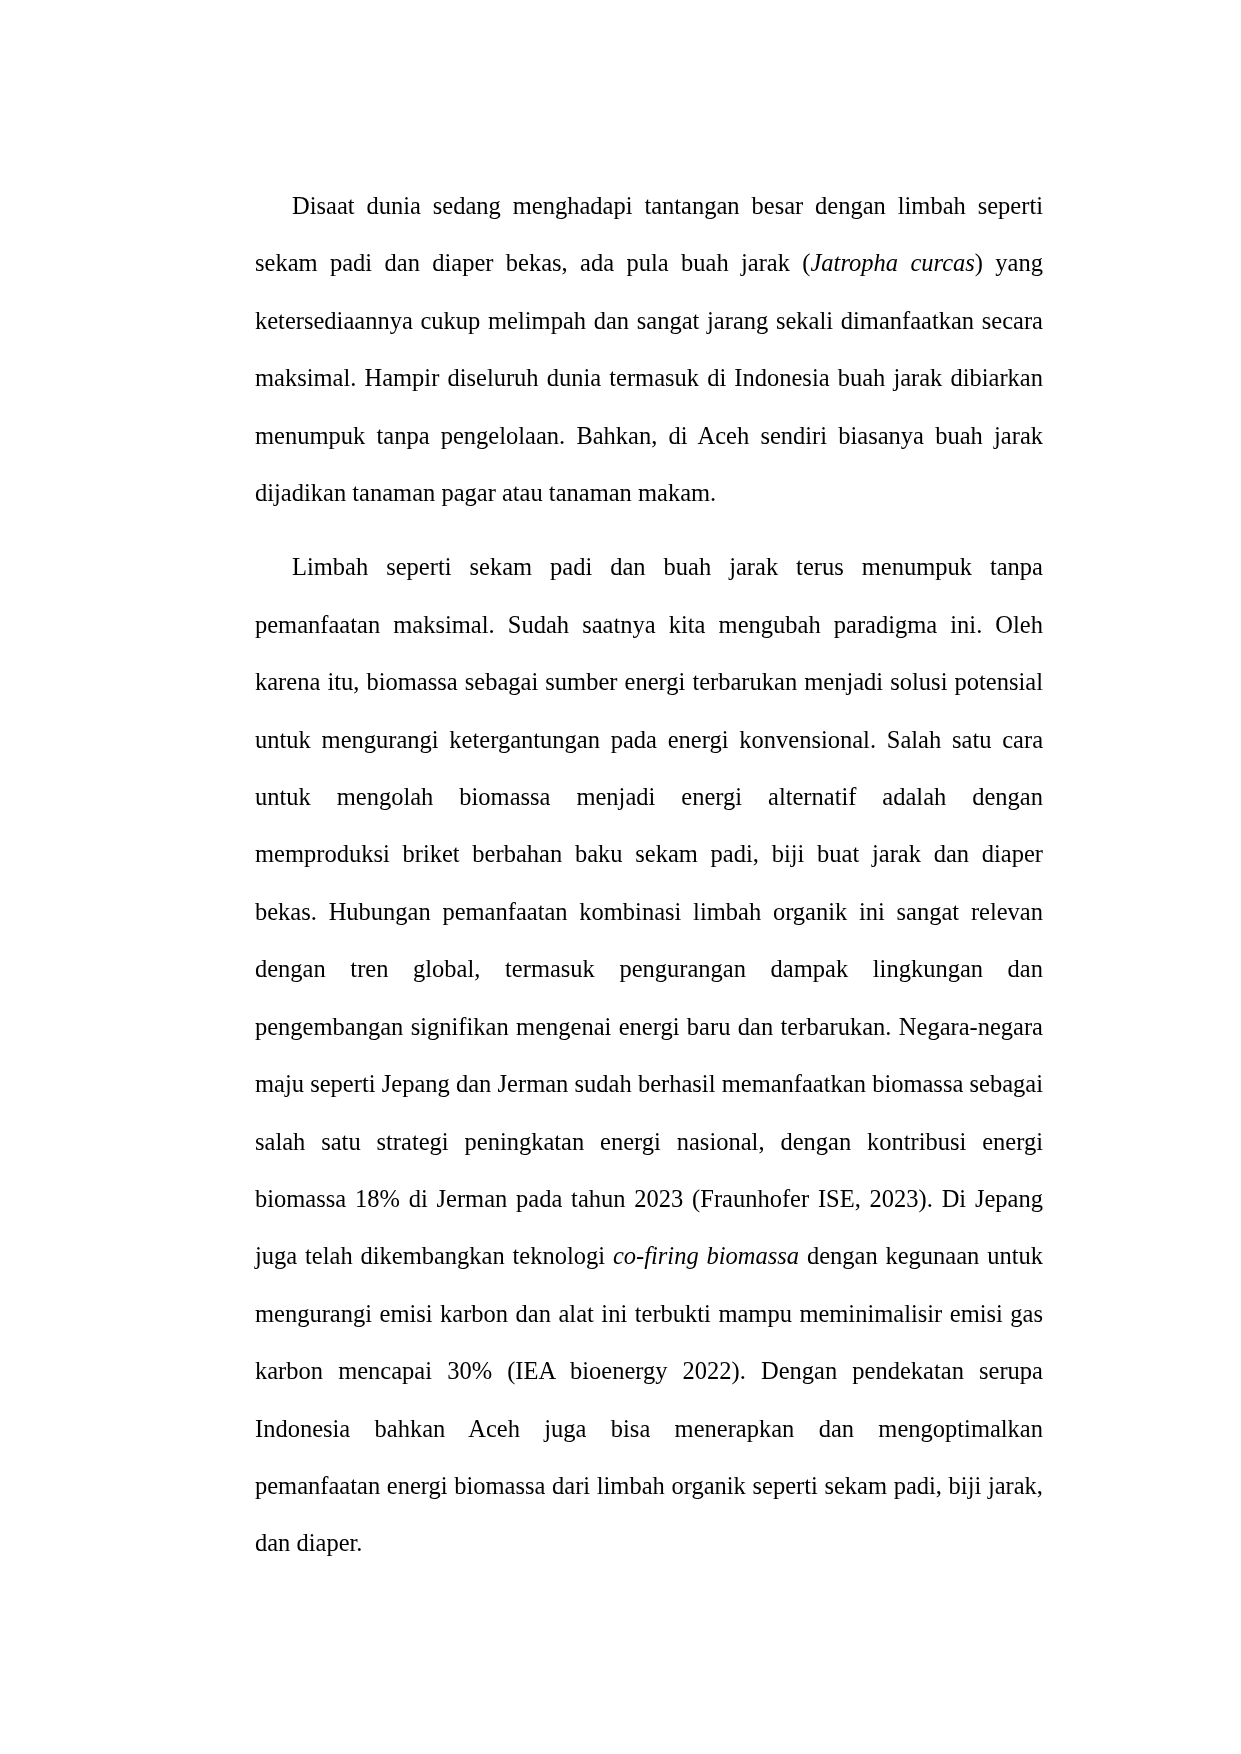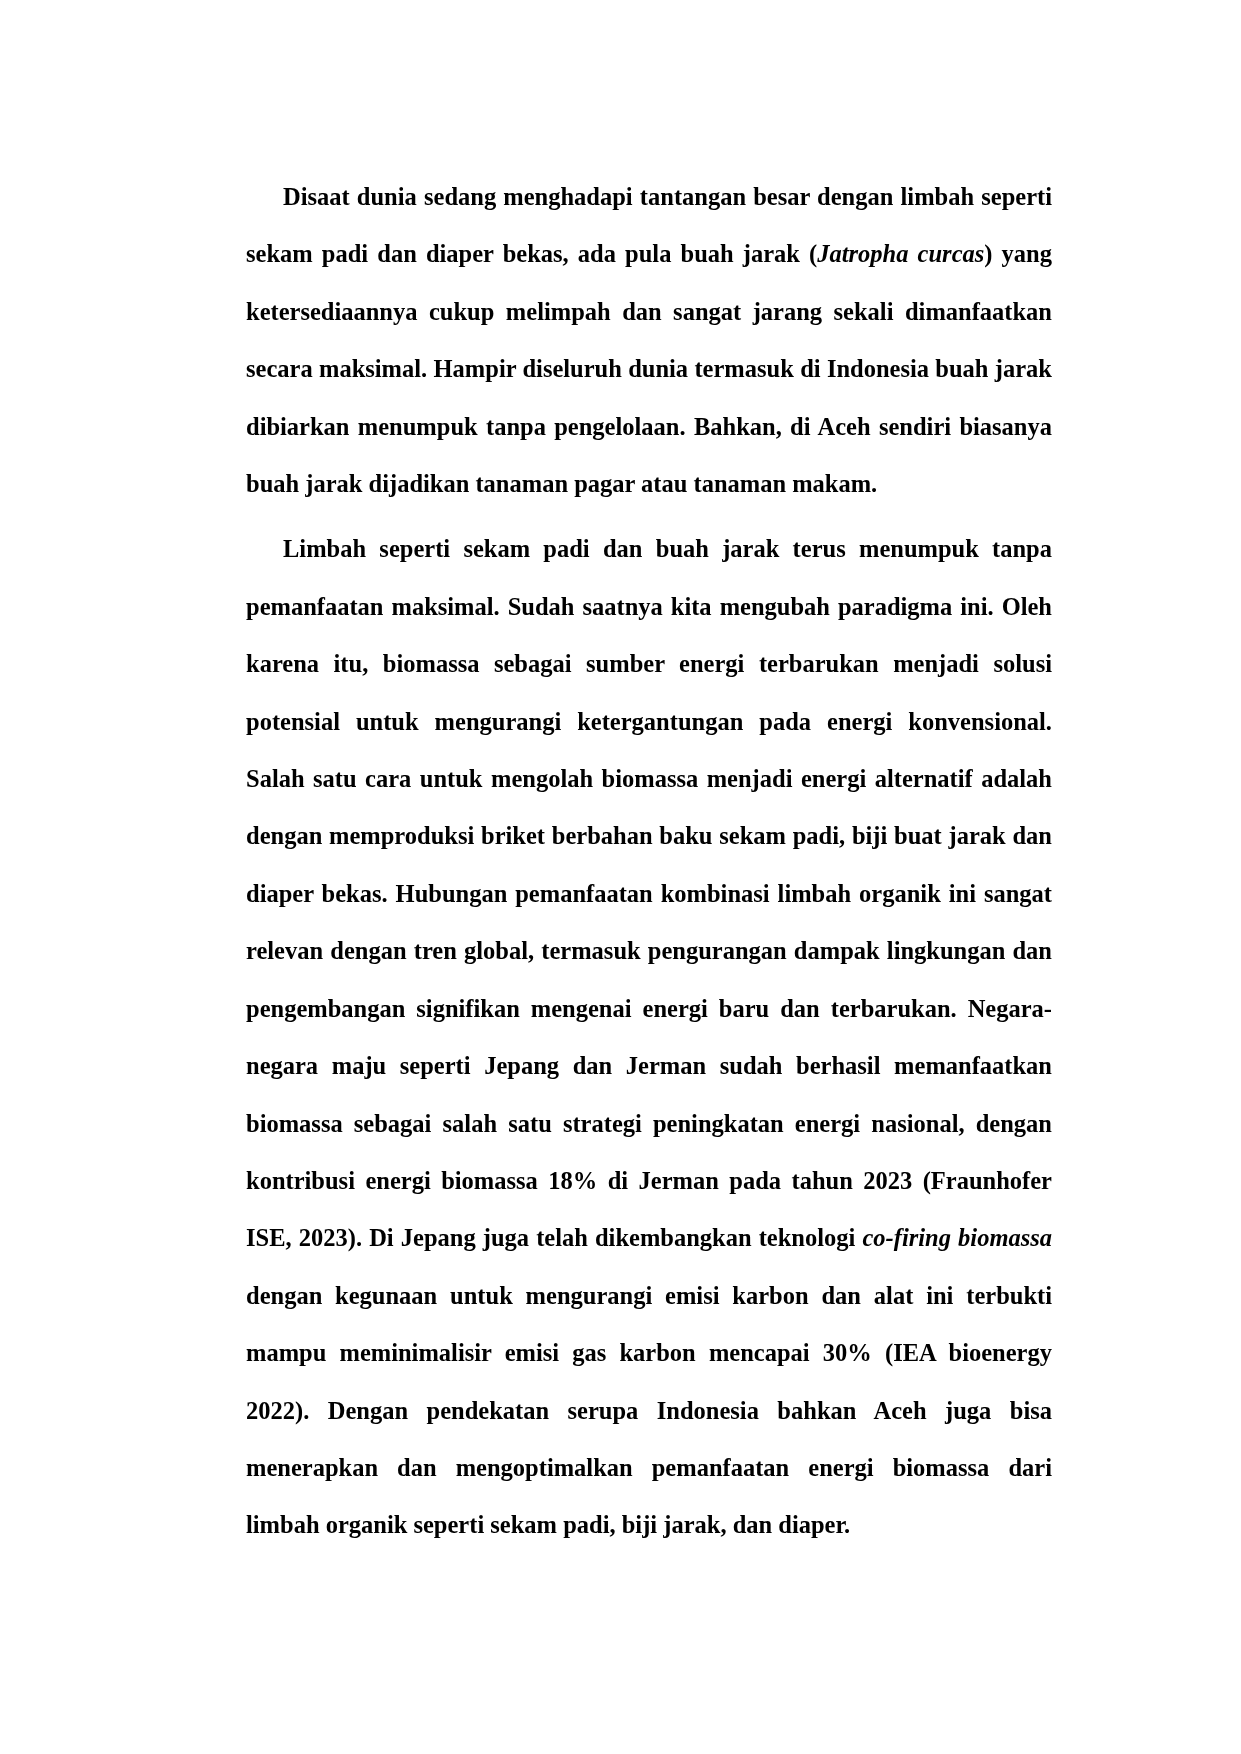--- a/index.html
+++ b/index.html
@@ -19,24 +19,23 @@
     left: 238px;
     top: 160px;
     width: 822px;
     font-family: "Liberation Serif", serif;
     font-size: 24.5px;
     line-height: 57.4px;
     text-align: justify;
     color: #000000;
   }
   .text-block p {
-    margin: 8px;
+    margin: 17px;
     padding: 0;
     text-indent: 37px;
-    font-weight: bold;
   }
   .seg-italic {
     font-style: italic;
   }
 </style>
 </head>
 <body>
 
 <div class="page">
   <div class="text-block">

